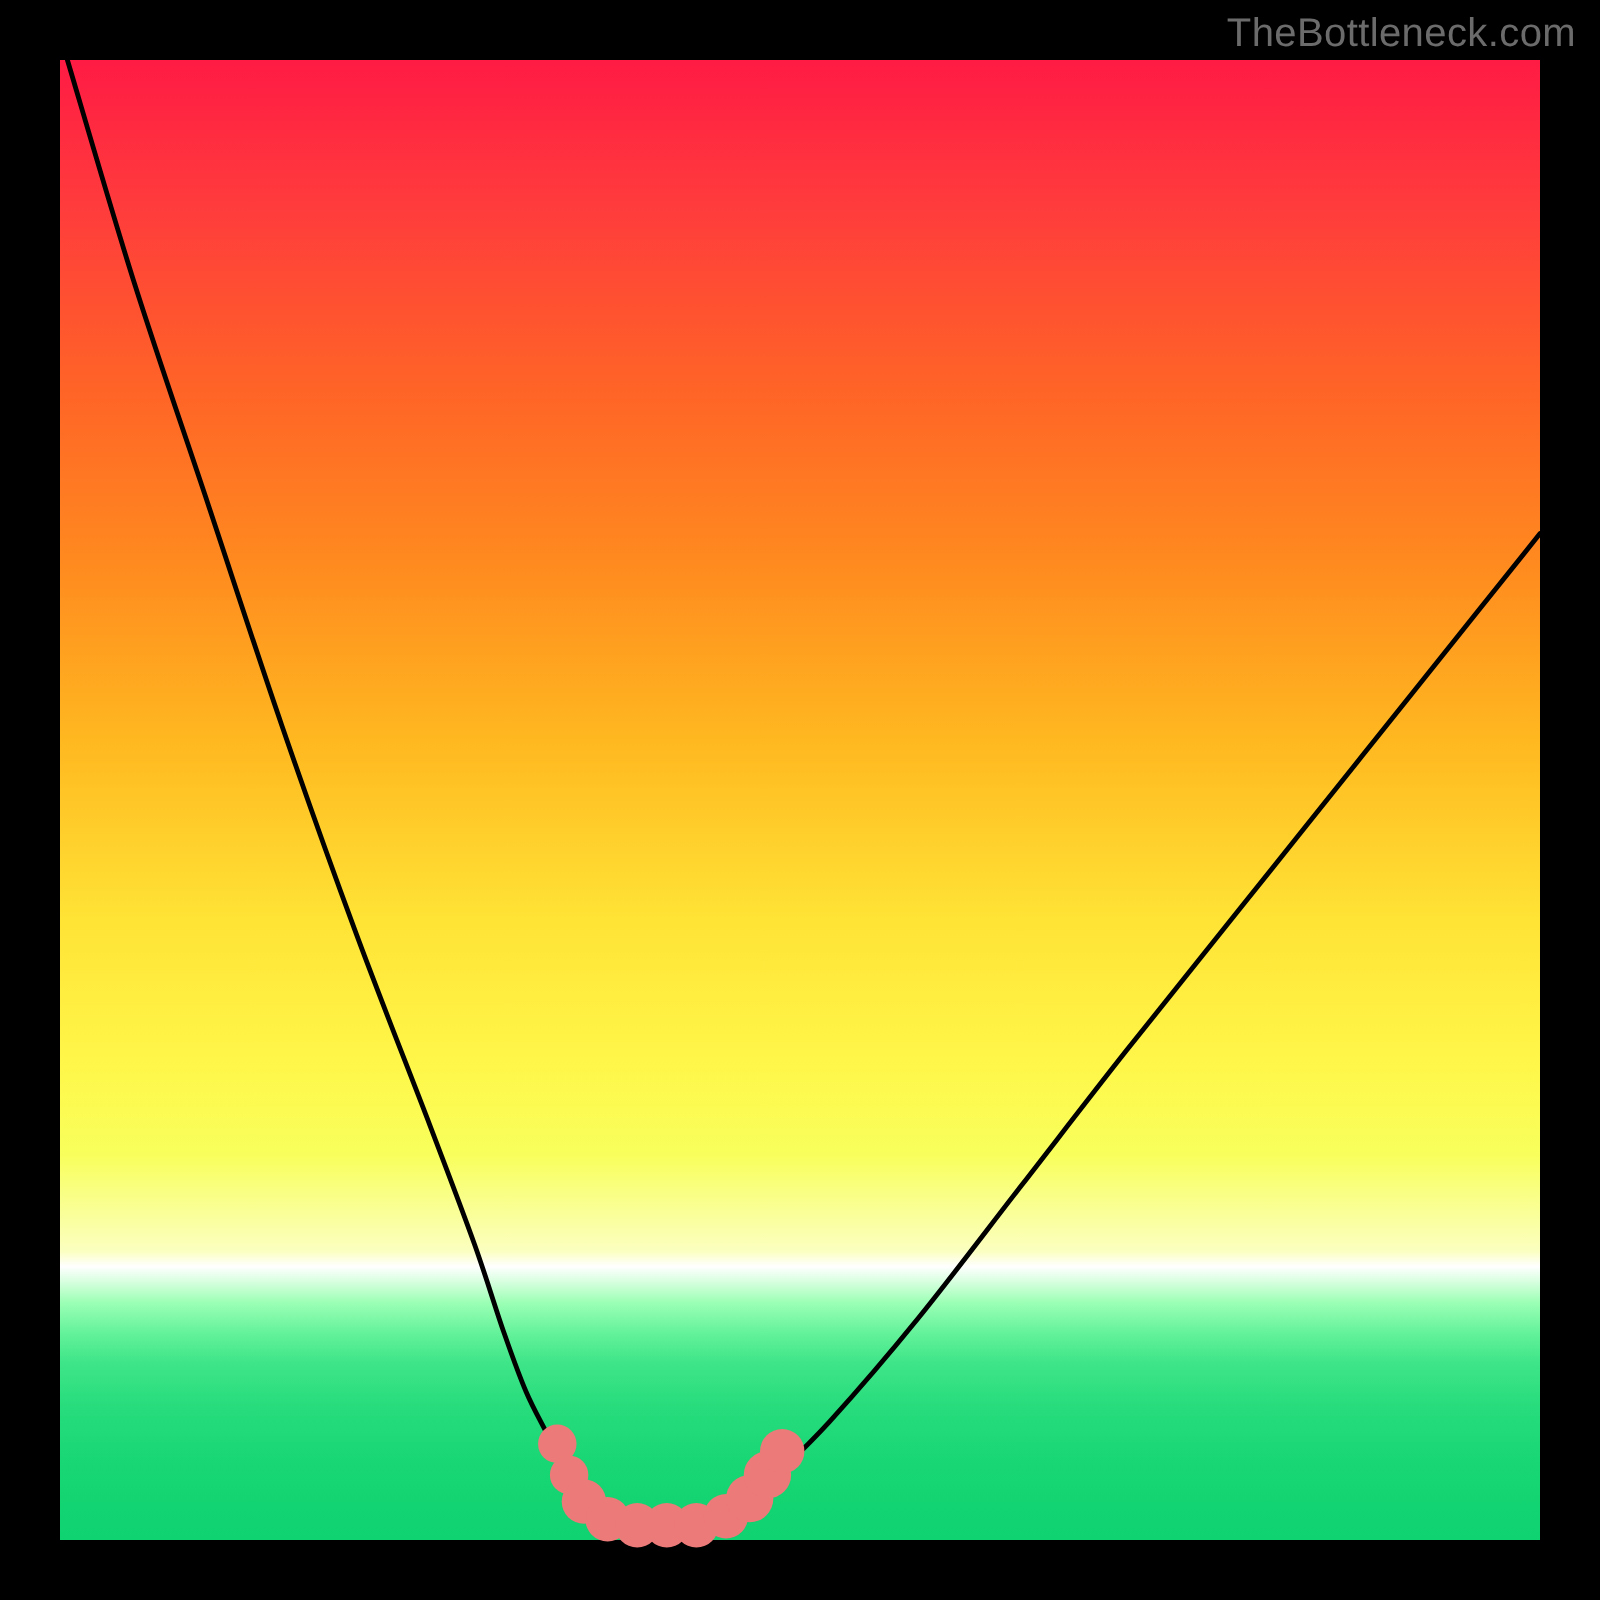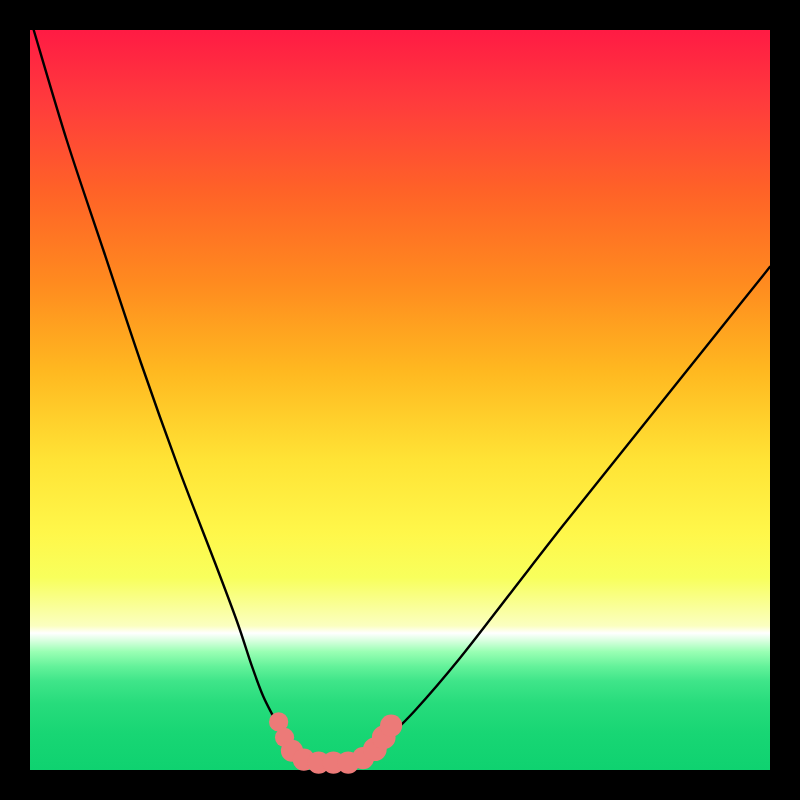--- a/index.html
+++ b/index.html
@@ -61,20 +61,21 @@
     top: 0;
     width: 740px;
     height: 740px;
     overflow: visible;
   }
 </style>
 </head>
 <body>
 
 <div class="frame">
+  <div class="watermark">TheBottleneck.com</div>
 
   <div class="plot-area">
     <svg class="curves" viewBox="0 0 740 740">
       <g id="curve-group">
           <path d="M 3.70 0.00 C 9.25 18.50, 25.28 74.00, 37.00 111.00 C 48.72 148.00, 61.67 185.00, 74.00 222.00 C 86.33 259.00, 98.67 297.23, 111.00 333.00 C 123.33 368.77, 135.67 403.30, 148.00 436.60 C 160.33 469.90, 175.13 506.90, 185.00 532.80 C 194.87 558.70, 201.03 574.73, 207.20 592.00 C 213.37 609.27, 217.68 624.07, 222.00 636.40 C 226.32 648.73, 229.40 657.37, 233.10 666.00 C 236.80 674.63, 240.50 680.80, 244.20 688.20 C 247.90 695.60, 251.60 704.23, 255.30 710.40 C 259.00 716.57, 264.55 722.73, 266.40 725.20 C 268.25 727.67, 263.93 724.21, 266.40 725.20 C 268.87 726.19, 276.27 729.89, 281.20 731.12 C 286.13 732.35, 291.07 732.35, 296.00 732.60 C 300.93 732.85, 305.87 732.85, 310.80 732.60 C 315.73 732.35, 320.67 732.35, 325.60 731.12 C 330.53 729.89, 337.93 726.19, 340.40 725.20 C 342.87 724.21, 337.93 727.67, 340.40 725.20 C 342.87 722.73, 347.80 717.80, 355.20 710.40 C 362.60 703.00, 372.47 694.37, 384.80 680.80 C 397.13 667.23, 413.17 648.73, 429.20 629.00 C 445.23 609.27, 463.73 584.60, 481.00 562.40 C 498.27 540.20, 514.30 519.23, 532.80 495.80 C 551.30 472.37, 572.27 446.47, 592.00 421.80 C 611.73 397.13, 631.47 372.47, 651.20 347.80 C 670.93 323.13, 695.60 292.30, 710.40 273.80 C 725.20 255.30, 735.07 242.97, 740.00 236.80" fill="none" stroke="#000000" stroke-width="2.4" stroke-linecap="round"></path>
         </g>
       <g id="marker-group">
           <circle cx="248.64" cy="691.90" r="9.62" fill="#ec7a78" stroke="#ec7a78" stroke-width="0"></circle>
           <circle cx="254.56" cy="707.44" r="9.62" fill="#ec7a78" stroke="#ec7a78" stroke-width="0"></circle>
           <circle cx="261.96" cy="720.76" r="11.10" fill="#ec7a78" stroke="#ec7a78" stroke-width="0"></circle>

